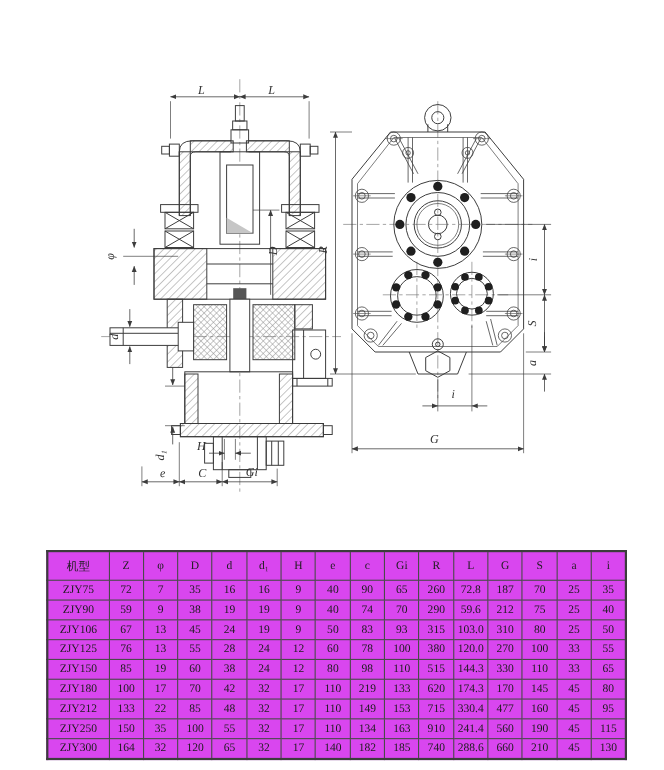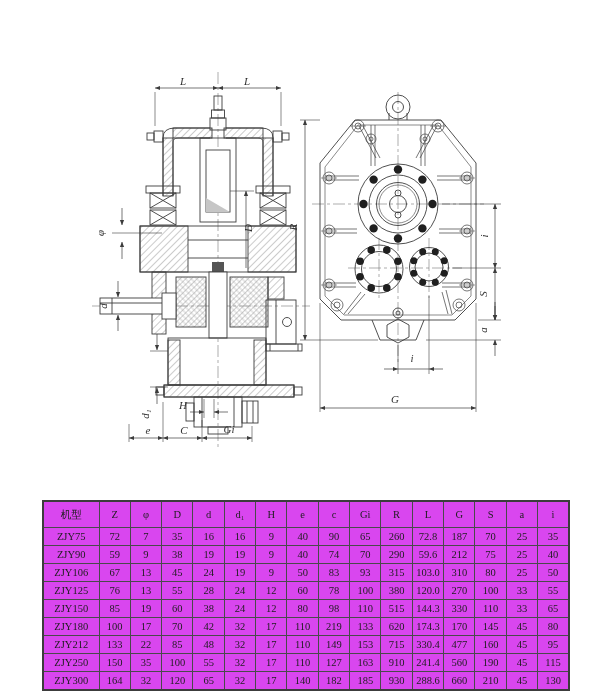--- a/index.html
+++ b/index.html
@@ -559,41 +559,41 @@
         </tr>
         <tr>
           <td>ZJY250</td>
           <td>150</td>
           <td>35</td>
           <td>100</td>
           <td>55</td>
           <td>32</td>
           <td>17</td>
           <td>110</td>
-          <td>127</td>
+          <td>134</td>
           <td>163</td>
           <td>910</td>
           <td>241.4</td>
           <td>560</td>
           <td>190</td>
           <td>45</td>
           <td>115</td>
         </tr>
         <tr>
           <td>ZJY300</td>
           <td>164</td>
           <td>32</td>
           <td>120</td>
           <td>65</td>
           <td>32</td>
           <td>17</td>
           <td>140</td>
           <td>182</td>
           <td>185</td>
-          <td>930</td>
+          <td>740</td>
           <td>288.6</td>
           <td>660</td>
           <td>210</td>
           <td>45</td>
           <td>130</td>
         </tr>
       </tbody>
   </table>
 </div>
 

